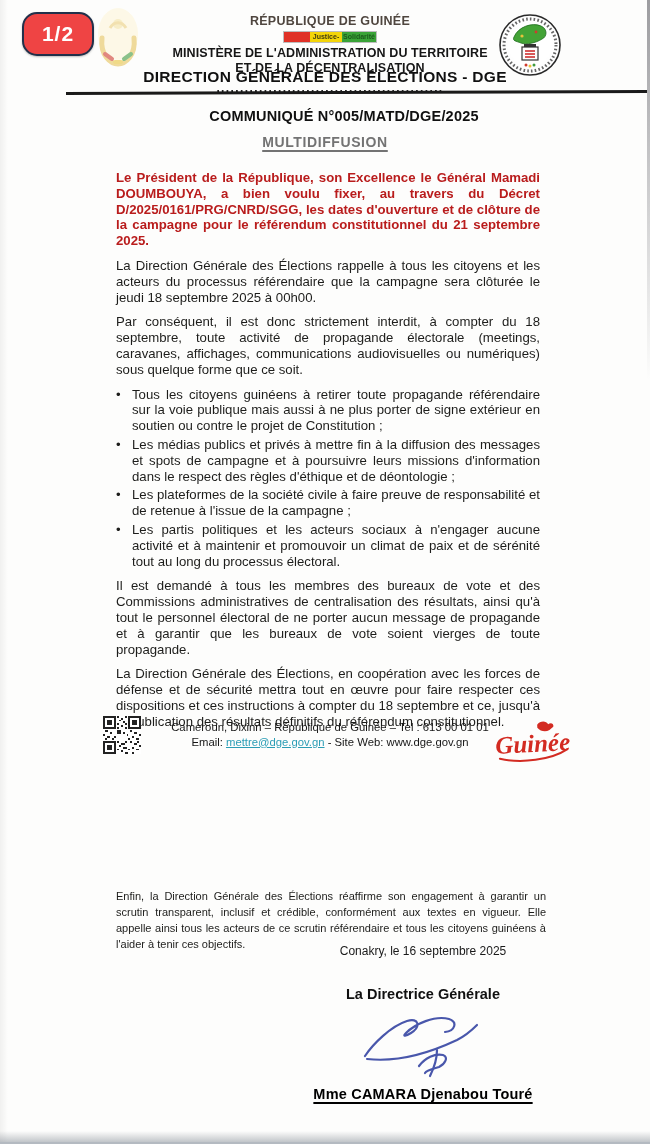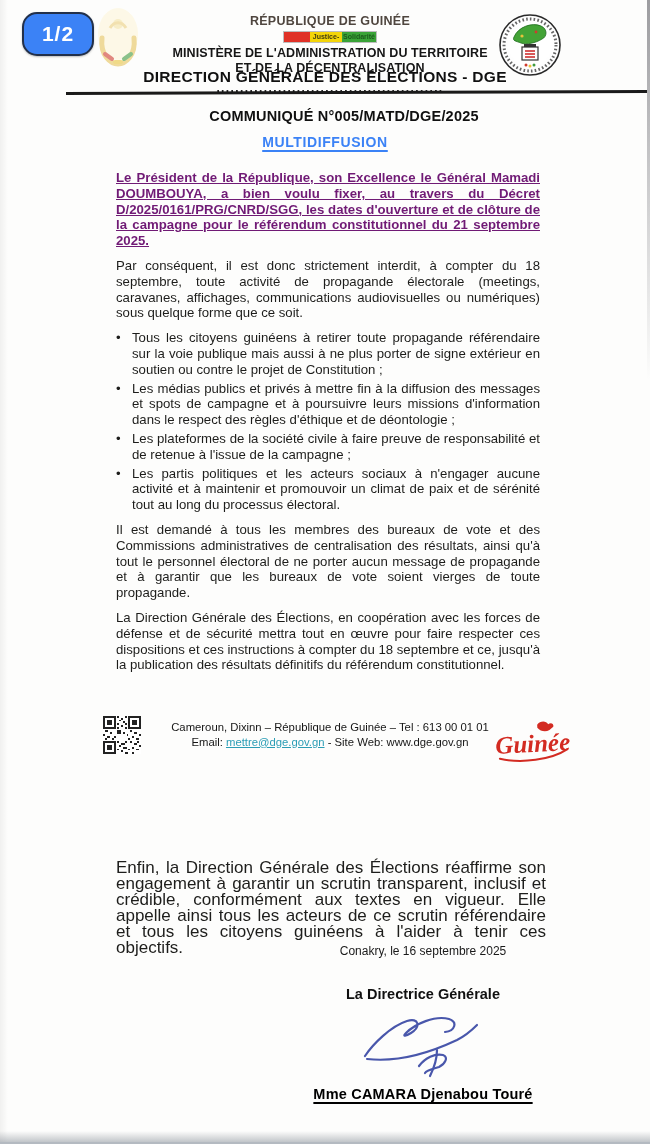--- a/index.html
+++ b/index.html
@@ -5,60 +5,60 @@
   html,body{margin:0;padding:0;}
   body{background:#e9e9e9;font-family:"Liberation Sans",sans-serif;}
   .page{position:relative;width:650px;height:1144px;background:#fdfdfc;overflow:hidden;color:#1d1d1b;}
 
   
   .edge-left{position:absolute;left:0;top:0;width:8px;height:100%;background:linear-gradient(to right,rgba(0,0,0,.05),rgba(0,0,0,0));}
   .edge-right{position:absolute;right:0;top:0;width:3px;height:380px;background:linear-gradient(to bottom,rgba(60,60,68,.5),rgba(60,60,68,0));}
   .bottom-band{position:absolute;left:0;right:0;bottom:0;height:11px;background:linear-gradient(to bottom,rgba(145,152,160,0),rgba(145,152,160,.55));border-bottom:2px solid #b4bac1;}
 
   
-  .badge{position:absolute;left:22px;top:12px;width:68px;height:40px;background:#3b82f6;border:2px solid #22304a;border-radius:15px;display:flex;align-items:center;justify-content:center;color:#fff;font-weight:bold;font-size:21px;letter-spacing:1px;box-shadow:0 1px 2px rgba(0,0,0,.25);}
+  .badge{position:absolute;left:22px;top:12px;width:68px;height:40px;background:#ef4444;border:2px solid #22304a;border-radius:15px;display:flex;align-items:center;justify-content:center;color:#fff;font-weight:bold;font-size:21px;letter-spacing:1px;box-shadow:0 1px 2px rgba(0,0,0,.25);}
 
   
   .watermark{position:absolute;left:92px;top:4px;width:52px;height:76px;opacity:.6;}
 
   
   .head{position:absolute;left:150px;top:6px;width:360px;text-align:center;margin-top:8px;}
   .republic{font-size:12.5px;font-weight:bold;color:#4f463f;letter-spacing:.3px;}
   .ribbon{display:inline-flex;margin:2px auto 2px;height:10px;border:1px solid rgba(0,0,0,.25);line-height:10px;}
   .ribbon .red{width:26px;background:#e03227;}
   .ribbon .yellow{width:32px;background:#f4d508;color:#403c10;font-size:7px;font-weight:bold;}
   .ribbon .green{width:34px;background:#3aa337;color:#1c5a1c;font-size:7px;font-weight:bold;}
   .ministry{font-size:12.5px;font-weight:bold;color:#161616;line-height:15px;letter-spacing:.1px;}
   .dots{margin-top:5px;font-size:12px;font-weight:bold;letter-spacing:1.4px;color:#111;white-space:nowrap;overflow:hidden;width:246px;display:inline-block;}
 
   .seal{position:absolute;left:498px;top:13px;width:64px;height:64px;}
 
   .dge-title{position:absolute;left:0;right:0;top:68px;text-align:center;font-size:15.5px;font-weight:bold;color:#101010;letter-spacing:.3px;}
   .rule{position:absolute;left:66px;right:3px;top:91px;height:2.6px;background:#1a1a1a;transform:rotate(-.2deg);}
 
   .communique{position:absolute;left:0;right:0;top:108px;text-align:center;font-size:14.5px;font-weight:bold;color:#101010;letter-spacing:.2px;padding-left:38px;}
-  .multi{position:absolute;left:0;right:0;top:134px;text-align:center;font-size:14px;font-weight:bold;color:#3b82f6;letter-spacing:.6px;text-decoration:underline;text-decoration-thickness:2px;text-underline-offset:3px;}
+  .multi{position:absolute;left:0;right:0;top:134px;text-align:center;font-size:14px;font-weight:bold;color:#737373;letter-spacing:.6px;text-decoration:underline;text-decoration-thickness:2px;text-underline-offset:3px;}
 
   
   .body{position:absolute;left:116px;top:170px;width:424px;font-size:13.2px;line-height:15.8px;color:#1d1d1b;}
   .para{margin:0 0 9px;text-align:justify;}
-  .para.bold{font-weight:bold;color:#701a75;text-decoration:underline;}
+  .para.bold{font-weight:bold;color:#b91c1c;}
   .bullets{margin:1px 0 9px;}
   .bullet{display:flex;margin-bottom:3px;}
   .bullet .dot{width:16px;flex:0 0 16px;text-align:left;}
   .bullet .btxt{flex:1;text-align:justify;}
 
   
   .footer{position:absolute;left:0;right:0;top:708px;height:60px;}
   .qr{position:absolute;left:103px;top:8px;width:38px;height:38px;}
   .contact{position:absolute;left:160px;top:12px;width:340px;text-align:center;font-size:11.3px;line-height:14.5px;color:#161616;}
   .contact a{color:#2a9db5;text-decoration:underline;}
   .brand{position:absolute;left:492px;top:10px;width:80px;height:46px;}
 
-  .enfin{position:absolute;left:116px;top:843px;width:430px;font-size:17px;line-height:16px;text-align:justify;}
+  .enfin{position:absolute;left:116px;top:877px;width:430px;font-size:11px;line-height:16px;text-align:justify;}
 
   
   .closing{position:absolute;left:283px;top:944px;width:280px;text-align:center;}
   .place-date{font-size:12px;color:#1a1a1a;}
   .sig-title{margin-top:28px;font-size:14.5px;font-weight:bold;color:#101010;}
   .signature{display:block;margin:2px auto 0;width:132px;height:80px;}
   .sig-name{margin-top:2px;font-size:14.5px;font-weight:bold;color:#000000;text-decoration:underline;text-decoration-thickness:2px;text-underline-offset:3px;letter-spacing:.2px;}
 </style>
 </head>
 <body>
@@ -107,20 +107,21 @@
   </svg>
 
   <div class="dge-title">DIRECTION GÉNÉRALE DES ÉLECTIONS - DGE</div>
   <div class="rule"></div>
 
   <div class="communique">COMMUNIQUÉ N°005/MATD/DGE/2025</div>
   <div class="multi">MULTIDIFFUSION</div>
 
   <div class="body">
     <p class="para bold">Le Président de la République, son Excellence le Général Mamadi DOUMBOUYA, a bien voulu fixer, au travers du Décret D/2025/0161/PRG/CNRD/SGG, les dates d'ouverture et de clôture de la campagne pour le référendum constitutionnel du 21 septembre 2025.</p>
+    <p class="para">La Direction Générale des Élections rappelle à tous les citoyens et les acteurs du processus référendaire que la campagne sera clôturée le jeudi 18 septembre 2025 à 00h00.</p>
     <p class="para">Par conséquent, il est donc strictement interdit, à compter du 18 septembre, toute activité de propagande électorale (meetings, caravanes, affichages, communications audiovisuelles ou numériques) sous quelque forme que ce soit.</p>
     <div class="bullets">
       <div class="bullet">
         <span class="dot">•</span>
         <span class="btxt">Tous les citoyens guinéens à retirer toute propagande référendaire sur la voie publique mais aussi à ne plus porter de signe extérieur en soutien ou contre le projet de Constitution ;</span>
       </div>
       <div class="bullet">
         <span class="dot">•</span>
         <span class="btxt">Les médias publics et privés à mettre fin à la diffusion des messages et spots de campagne et à poursuivre leurs missions d'information dans le respect des règles d'éthique et de déontologie ;</span>
       </div>

